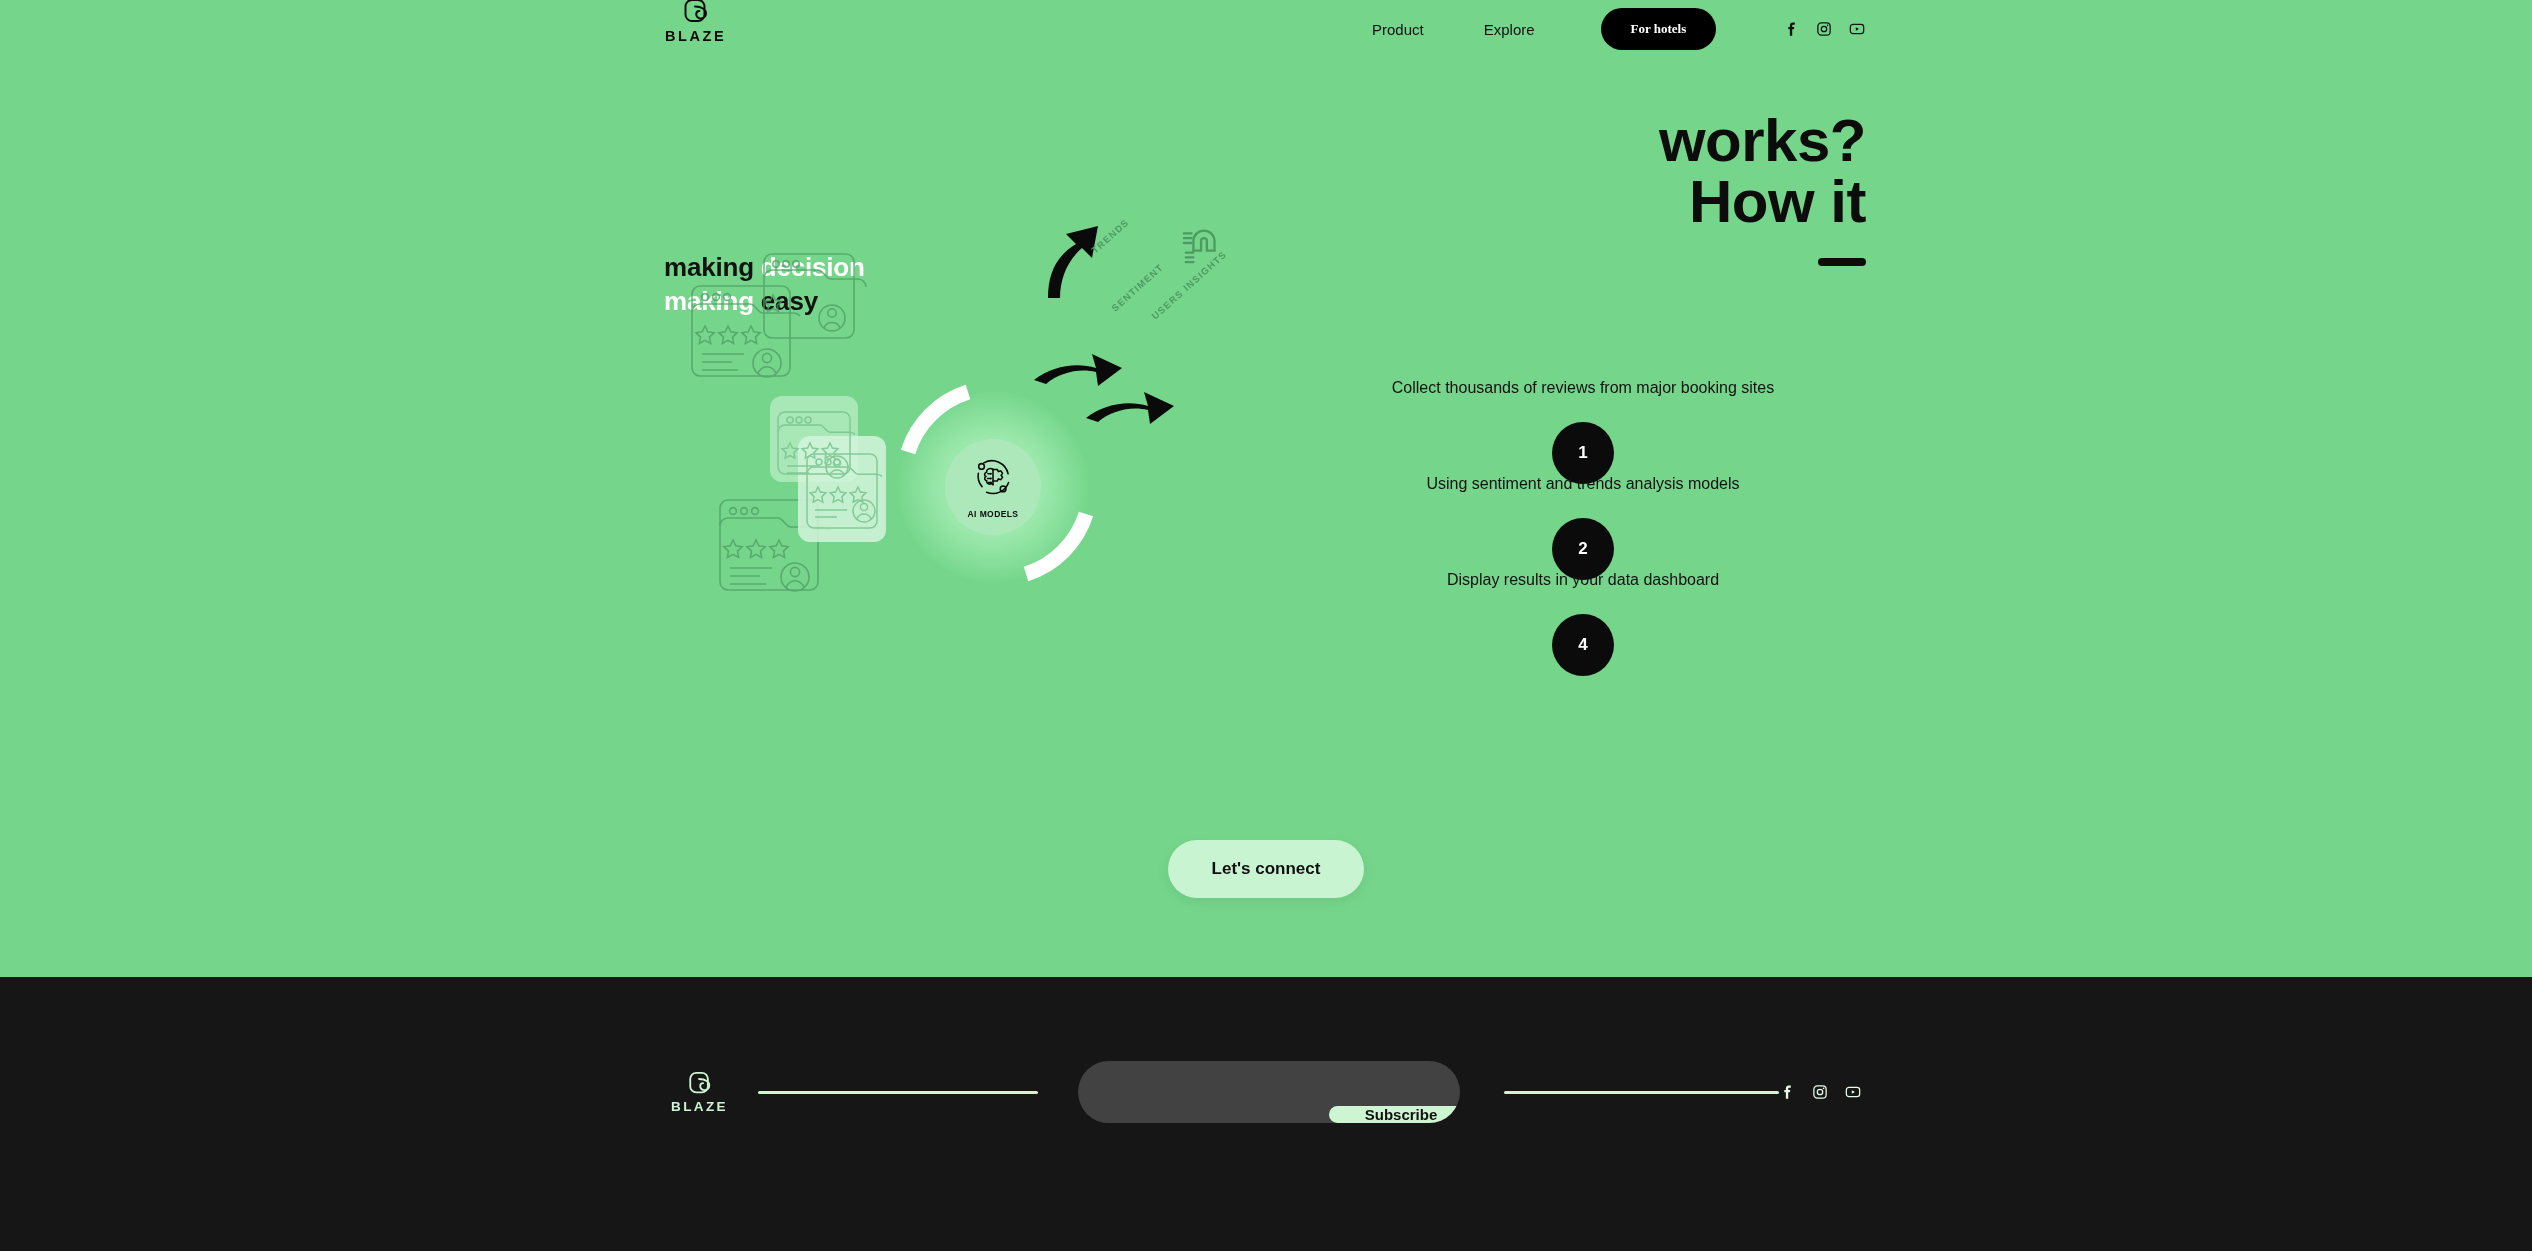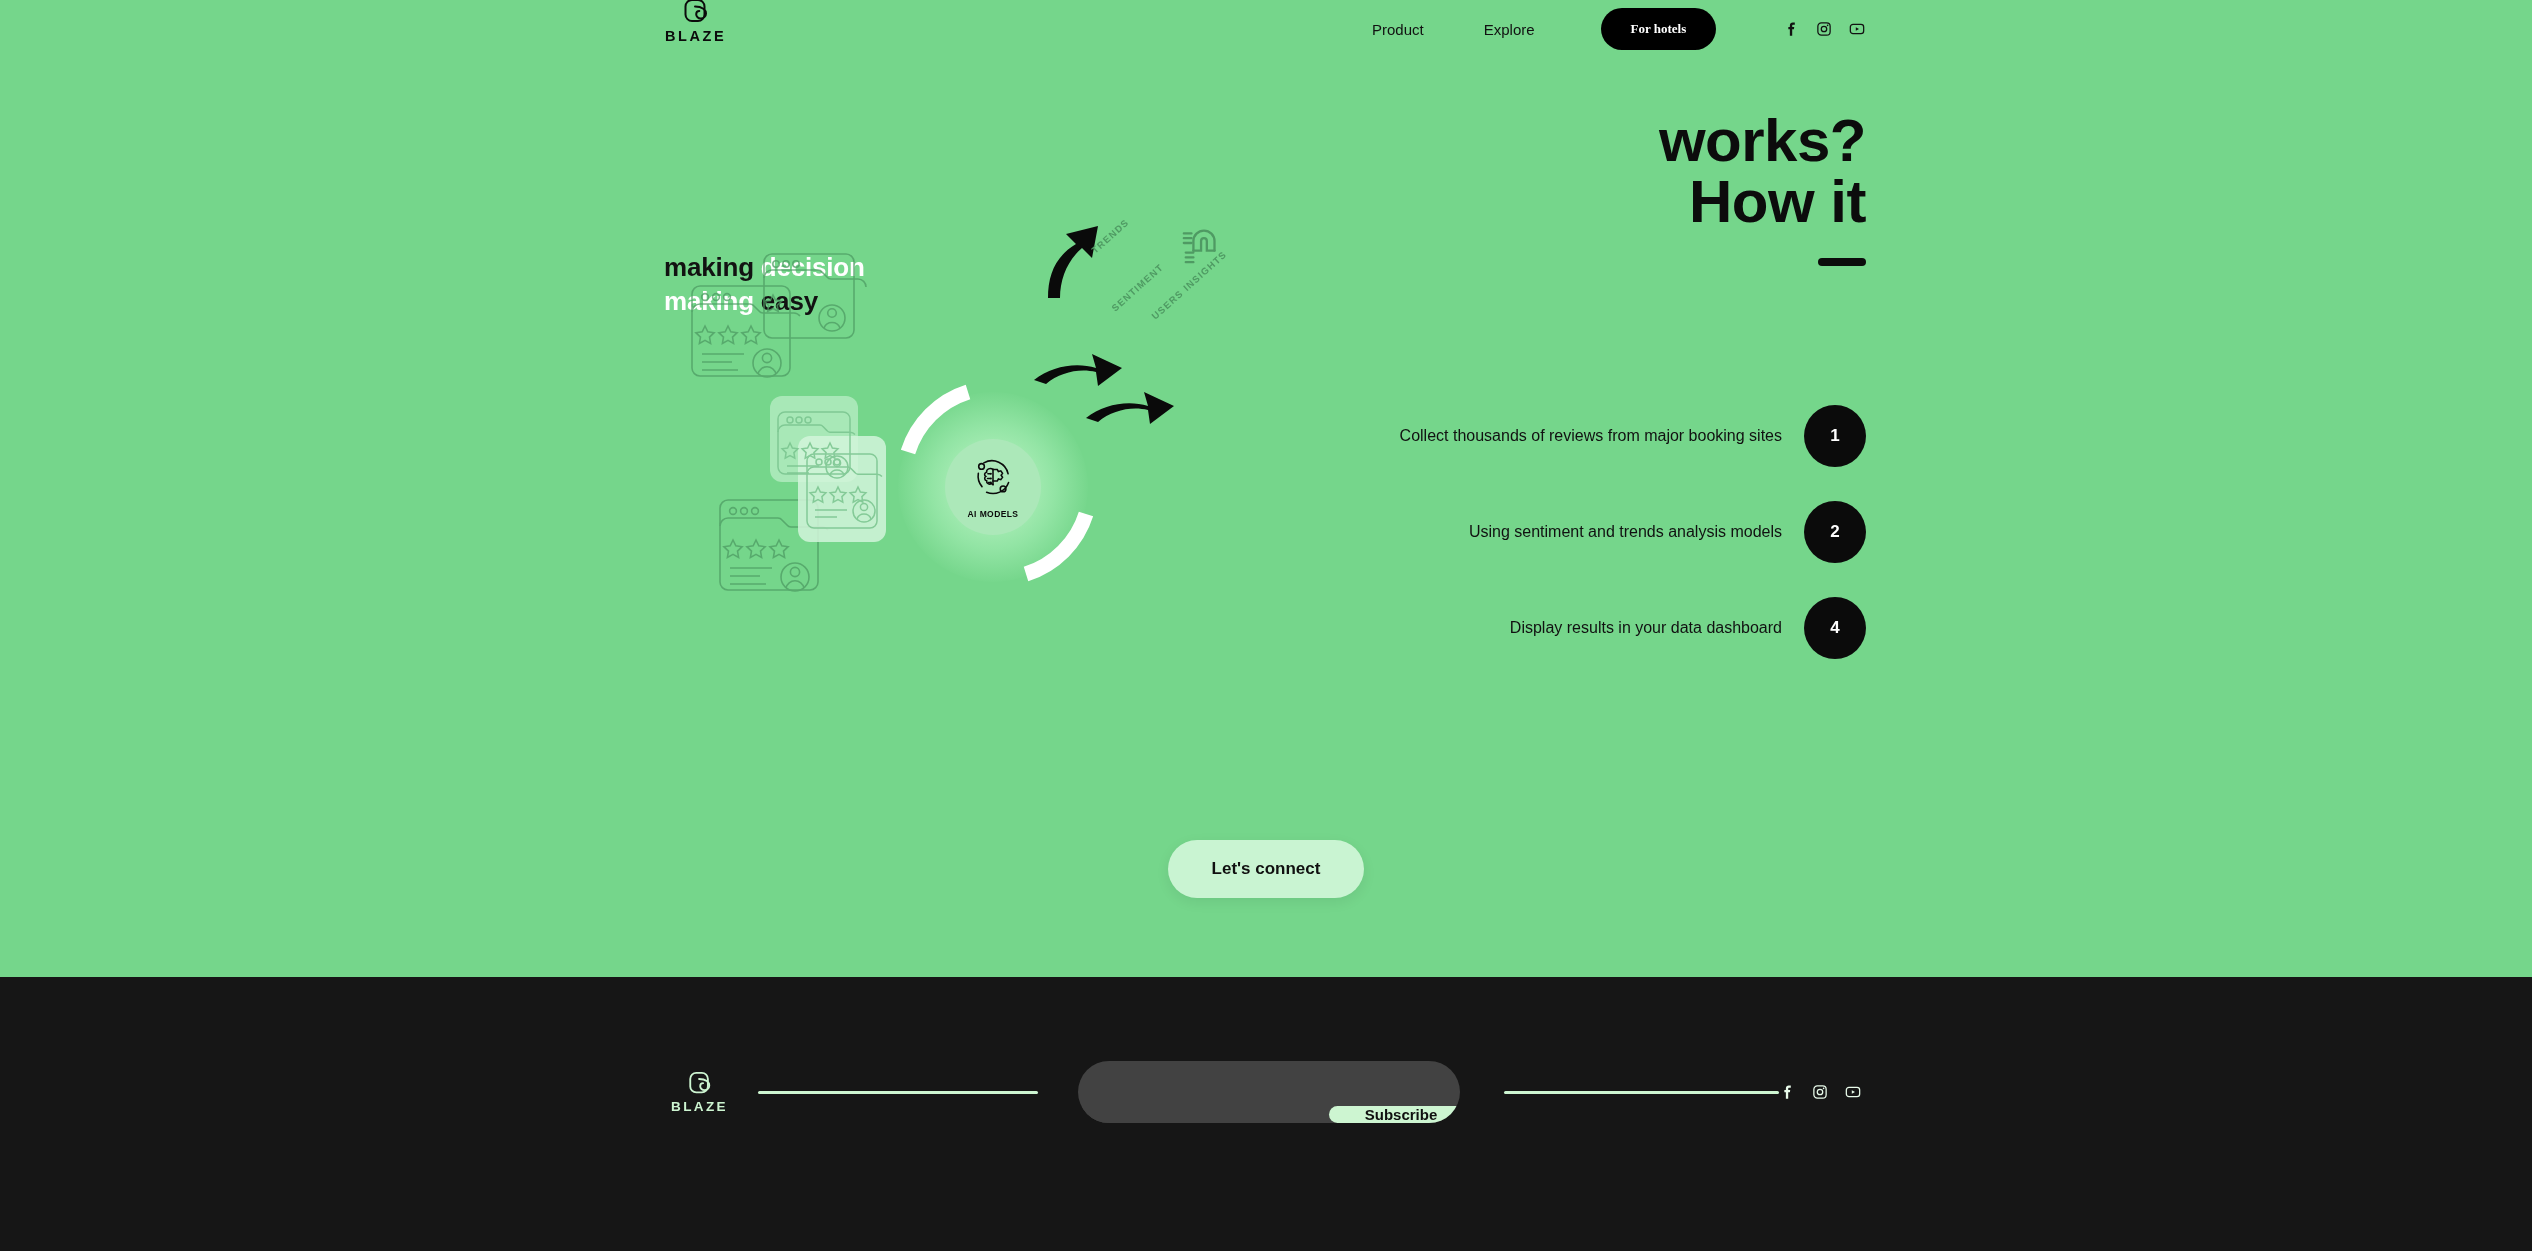--- a/index.html
+++ b/index.html
@@ -108,20 +108,21 @@
     position: absolute;
     left: 1300px; top: 388px;
     width: 566px;
   }
   .step {
     display: flex;
     align-items: center;
     justify-content: flex-end;
     gap: 22px;
     height: 96px;
+    flex-direction: column;
   }
   .step-text {
     font-size: 16px;
     color: #111;
     text-align: right;
     line-height: 1.5;
     max-width: 400px;
   }
   .step-badge {
     flex: 0 0 auto;

